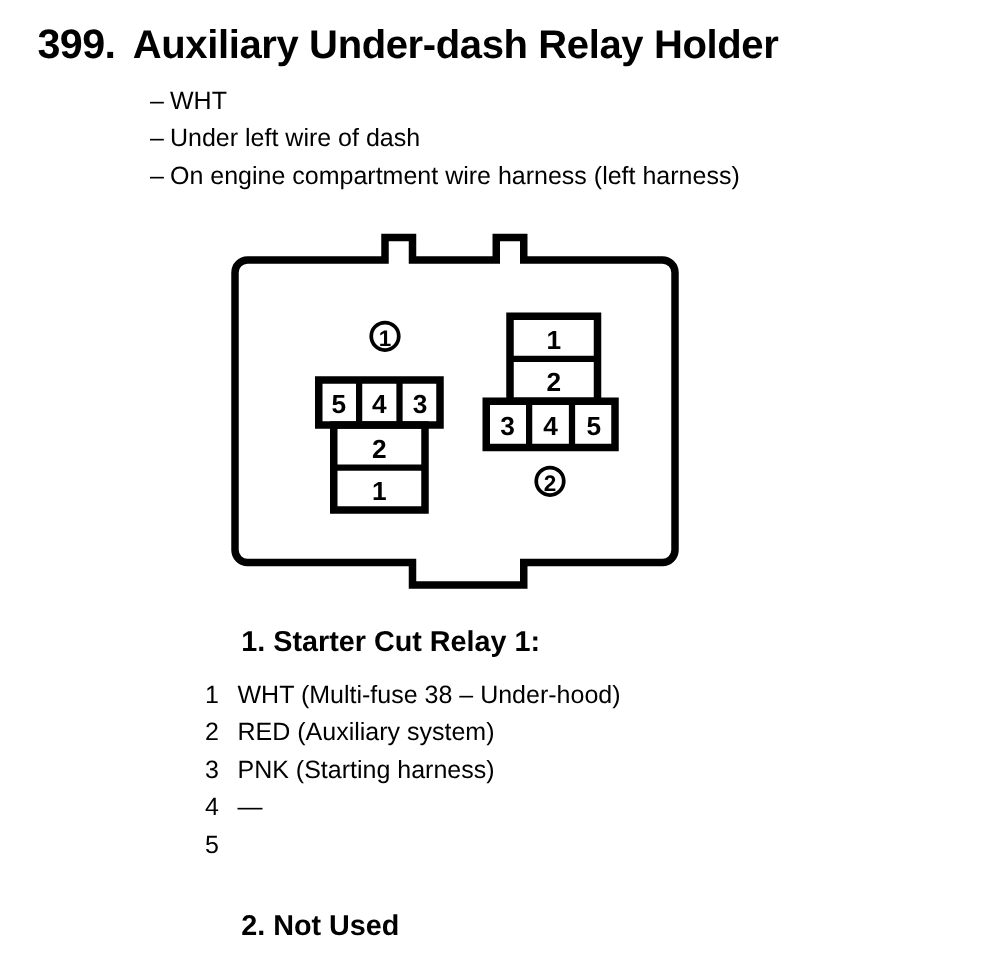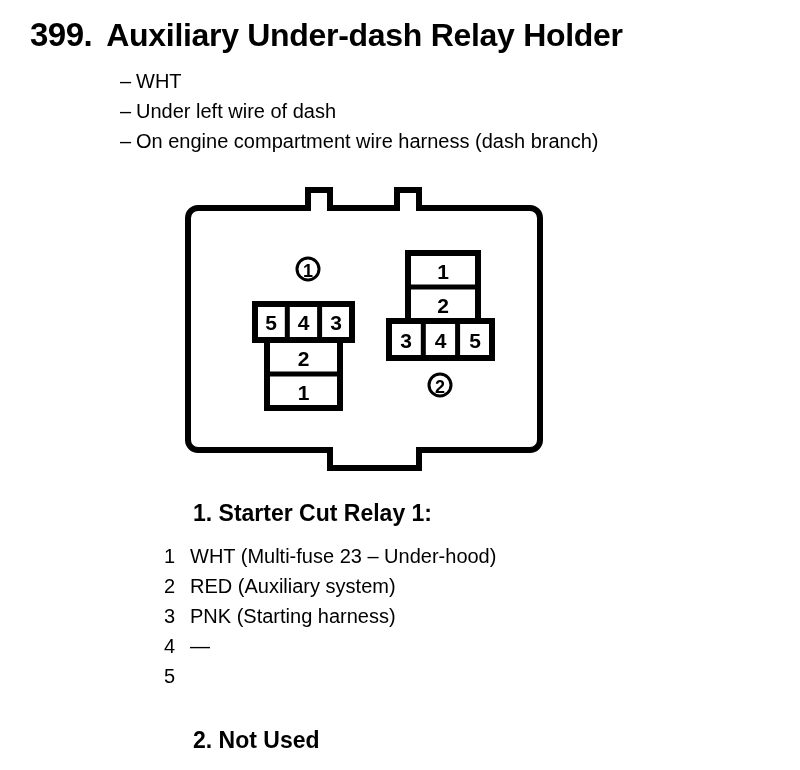--- a/index.html
+++ b/index.html
@@ -115,21 +115,21 @@
     <div class="bullet">
       <span class="dash">–</span>
       <span>WHT</span>
     </div>
     <div class="bullet">
       <span class="dash">–</span>
       <span>Under left wire of dash</span>
     </div>
     <div class="bullet">
       <span class="dash">–</span>
-      <span>On engine compartment wire harness (dash branch)</span>
+      <span>On engine compartment wire harness (left harness)</span>
     </div>
   </div>
 
   <div class="diagram">
     <svg width="390" height="300" viewBox="0 0 390 300" xmlns="http://www.w3.org/2000/svg">
 
       <g>
         <path d="
             M 23,30
             L 133,30
@@ -204,21 +204,21 @@
       </g>
 
     </svg>
   </div>
 
   <div class="section-head head-1">1. Starter Cut Relay 1:</div>
 
   <div class="pinlist">
     <div class="pin-row">
       <span class="pin-no">1</span>
-      <span class="pin-desc">WHT (Multi-fuse 23 – Under-hood)</span>
+      <span class="pin-desc">WHT (Multi-fuse 38 – Under-hood)</span>
     </div>
     <div class="pin-row">
       <span class="pin-no">2</span>
       <span class="pin-desc">RED (Auxiliary system)</span>
     </div>
     <div class="pin-row">
       <span class="pin-no">3</span>
       <span class="pin-desc">PNK (Starting harness)</span>
     </div>
     <div class="pin-row">

